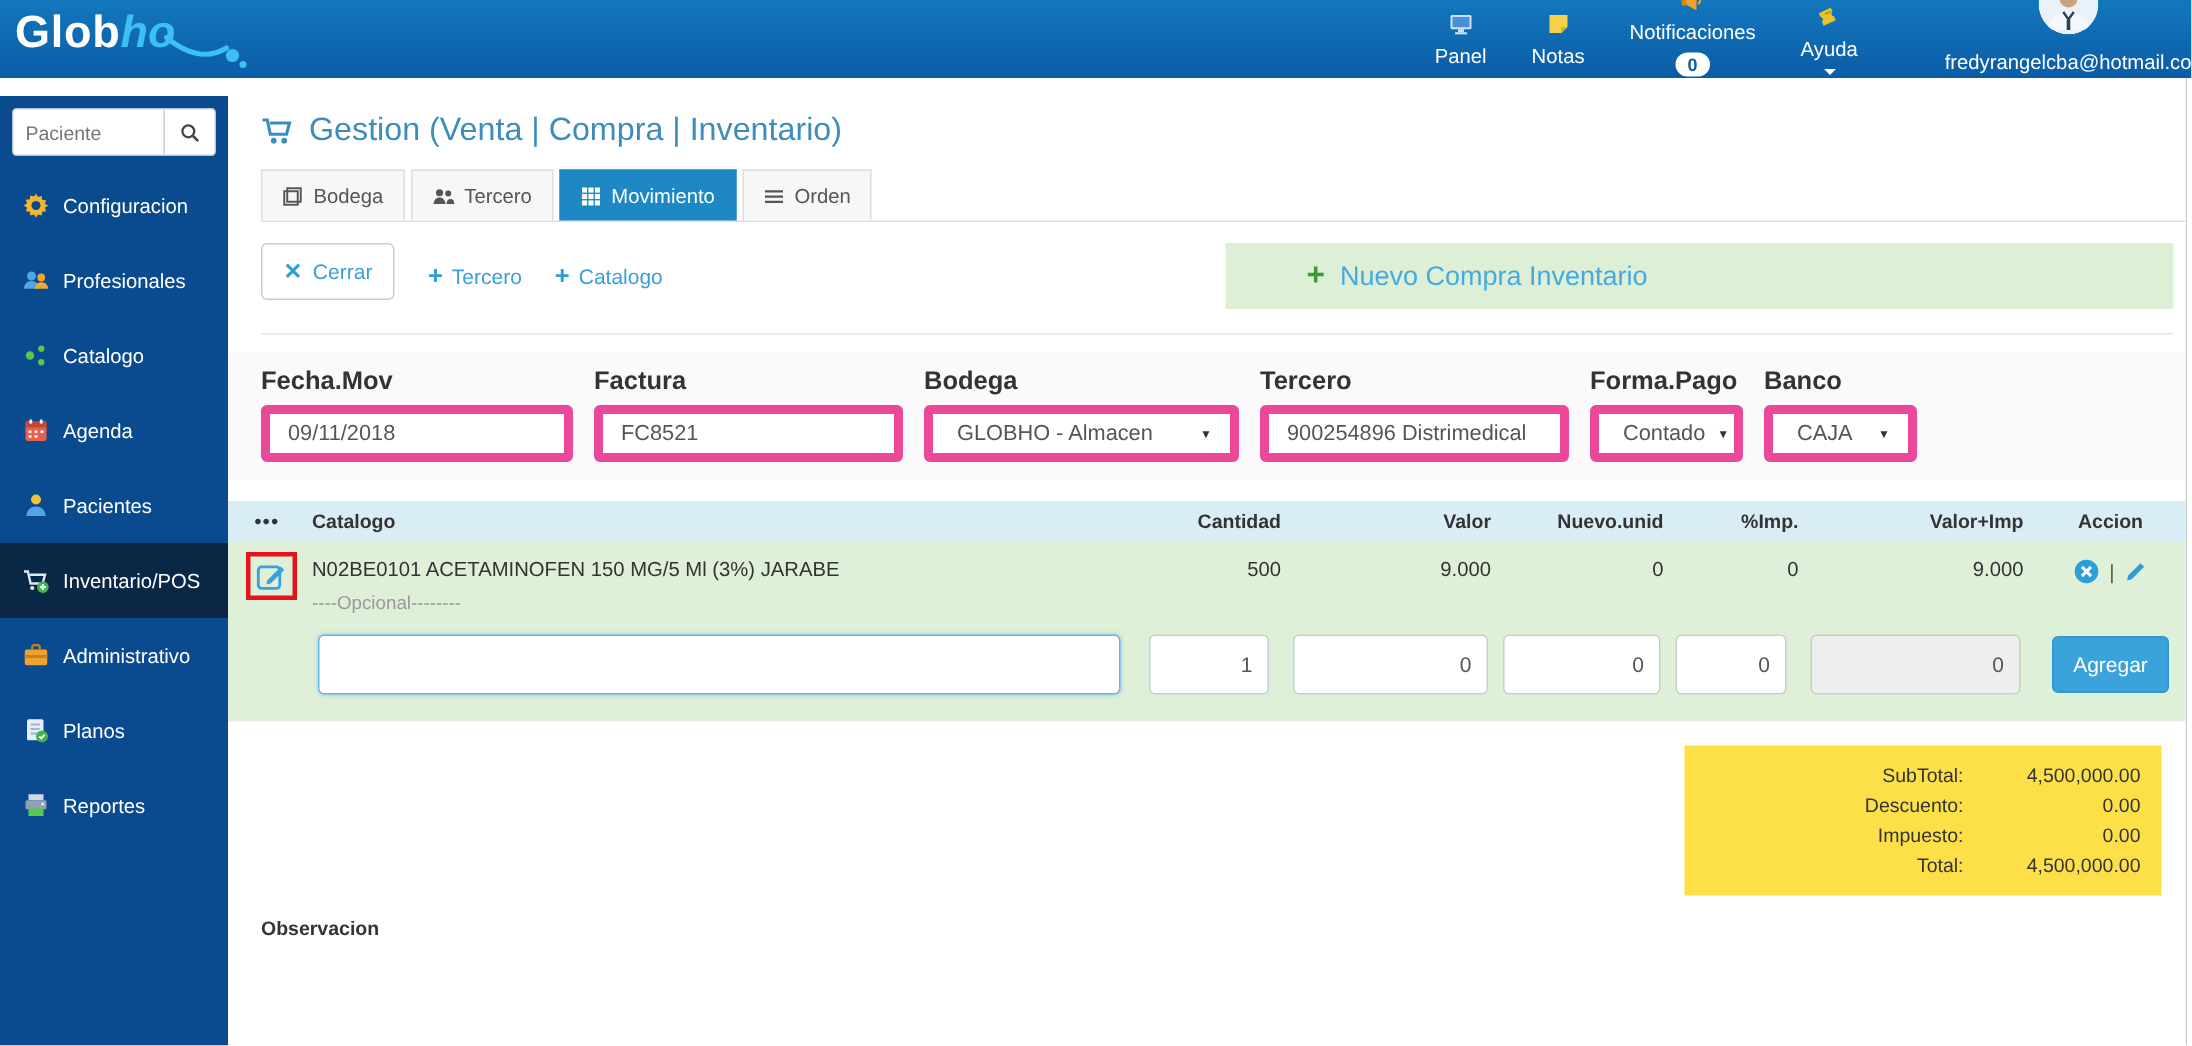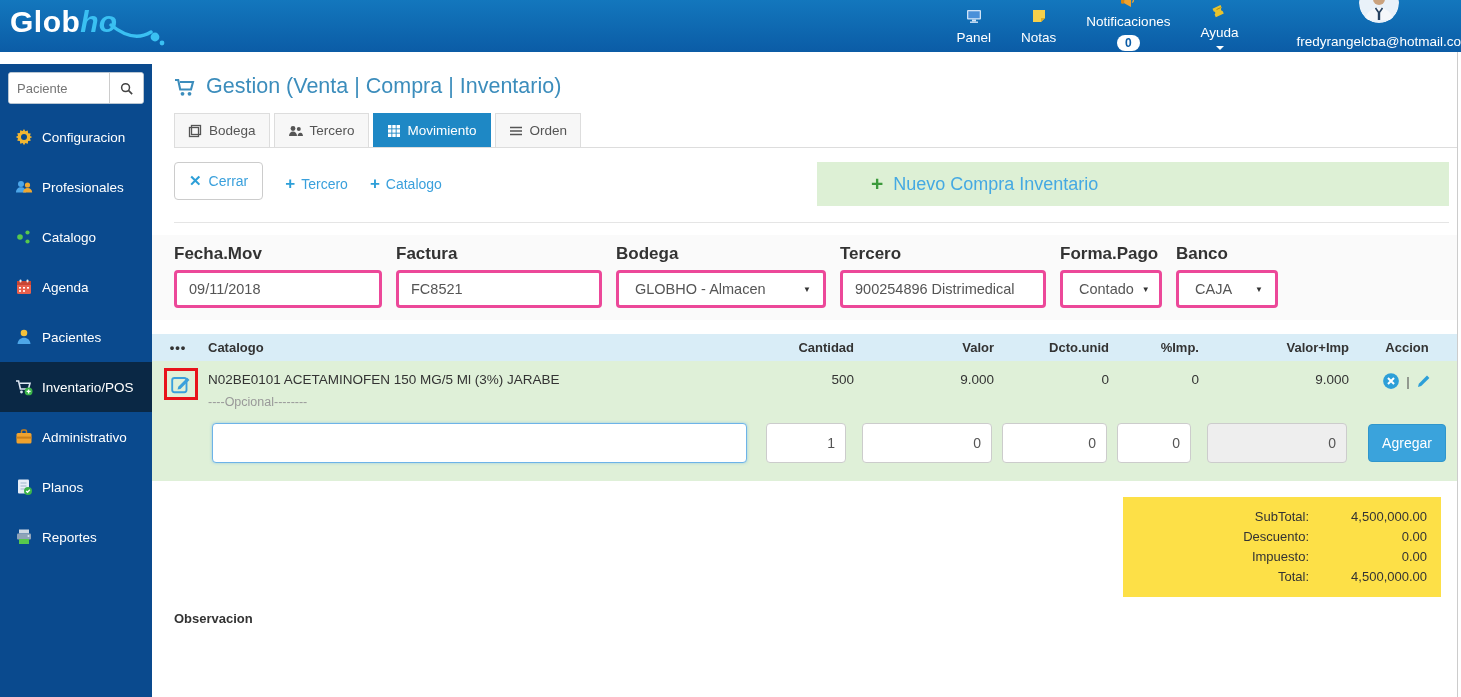--- a/index.html
+++ b/index.html
@@ -48,21 +48,21 @@
   .link-btn .plus { font-weight:bold; font-size:17px; color:#2d9fd8; }
   .banner { margin-left:auto; width:632px; height:44px; background:#ddf0d5; display:flex; align-items:center; padding-left:54px; gap:10px; cursor:pointer; }
   .banner .plus { color:#3c9a3c; font-weight:bold; font-size:21px; }
   .banner .txt { color:#45a9e2; font-size:18px; }
 
   .divider { border:0; border-top:1px solid #e5e5e5; margin:16px 8px 0 22px; }
 
   
   .fields { background:#fafafa; margin-top:12px; padding:9px 0 12px 22px; display:flex; gap:14px; }
   .fgroup label { display:block; font-size:17px; font-weight:bold; color:#333; margin-bottom:6px; }
-  .fctrl { height:38px; border:3px solid #ec4899; border-radius:4px; background:#fff; font-size:14.5px; color:#555; padding:0 12px; font-family:inherit; }
+  .fctrl { height:38px; border:6px solid #ec4899; border-radius:4px; background:#fff; font-size:14.5px; color:#555; padding:0 12px; font-family:inherit; }
   input.fctrl { width:100%; outline:none; }
   .fsel { display:flex; align-items:center; justify-content:space-between; cursor:pointer; }
   .fsel .v { padding-left:4px; }
   .fsel .arrow { font-size:8px; color:#333; margin-left:8px; }
   .w1{width:208px;} .w2{width:206px;} .w3{width:210px;} .w4{width:206px;} .w5{width:102px;} .w6{width:102px;}
 
   
   .grid { margin-top:14px; background:#dff0d8; padding-bottom:4px; }
   .grid-head { background:#d9edf7; display:flex; align-items:center; height:27px; font-size:13px; font-weight:bold; color:#333; }
   .c-icon{width:52px; text-align:center;} .c-cat{flex:1; padding-left:4px;}
@@ -373,21 +373,21 @@
         </div>
       </div>
     </div>
 
     <div class="grid">
       <div class="grid-head">
         <div class="c-icon"><span class="more-dots">•••</span></div>
         <div class="c-cat">Catalogo</div>
         <div class="c-cant">Cantidad</div>
         <div class="c-val">Valor</div>
-        <div class="c-dcto">Dcto.unid</div>
+        <div class="c-dcto">Nuevo.unid</div>
         <div class="c-imp">%Imp.</div>
         <div class="c-vimp">Valor+Imp</div>
         <div class="c-acc">Accion</div>
       </div>
 
       <div class="grid-row">
         <div class="c-icon">
           <span class="edit-box">
             <svg width="22" height="22" viewBox="0 0 20 20">
                 <rect x="2" y="4.5" width="13" height="13" rx="2" fill="none" stroke="#3aa0dc" stroke-width="1.7"></rect>

